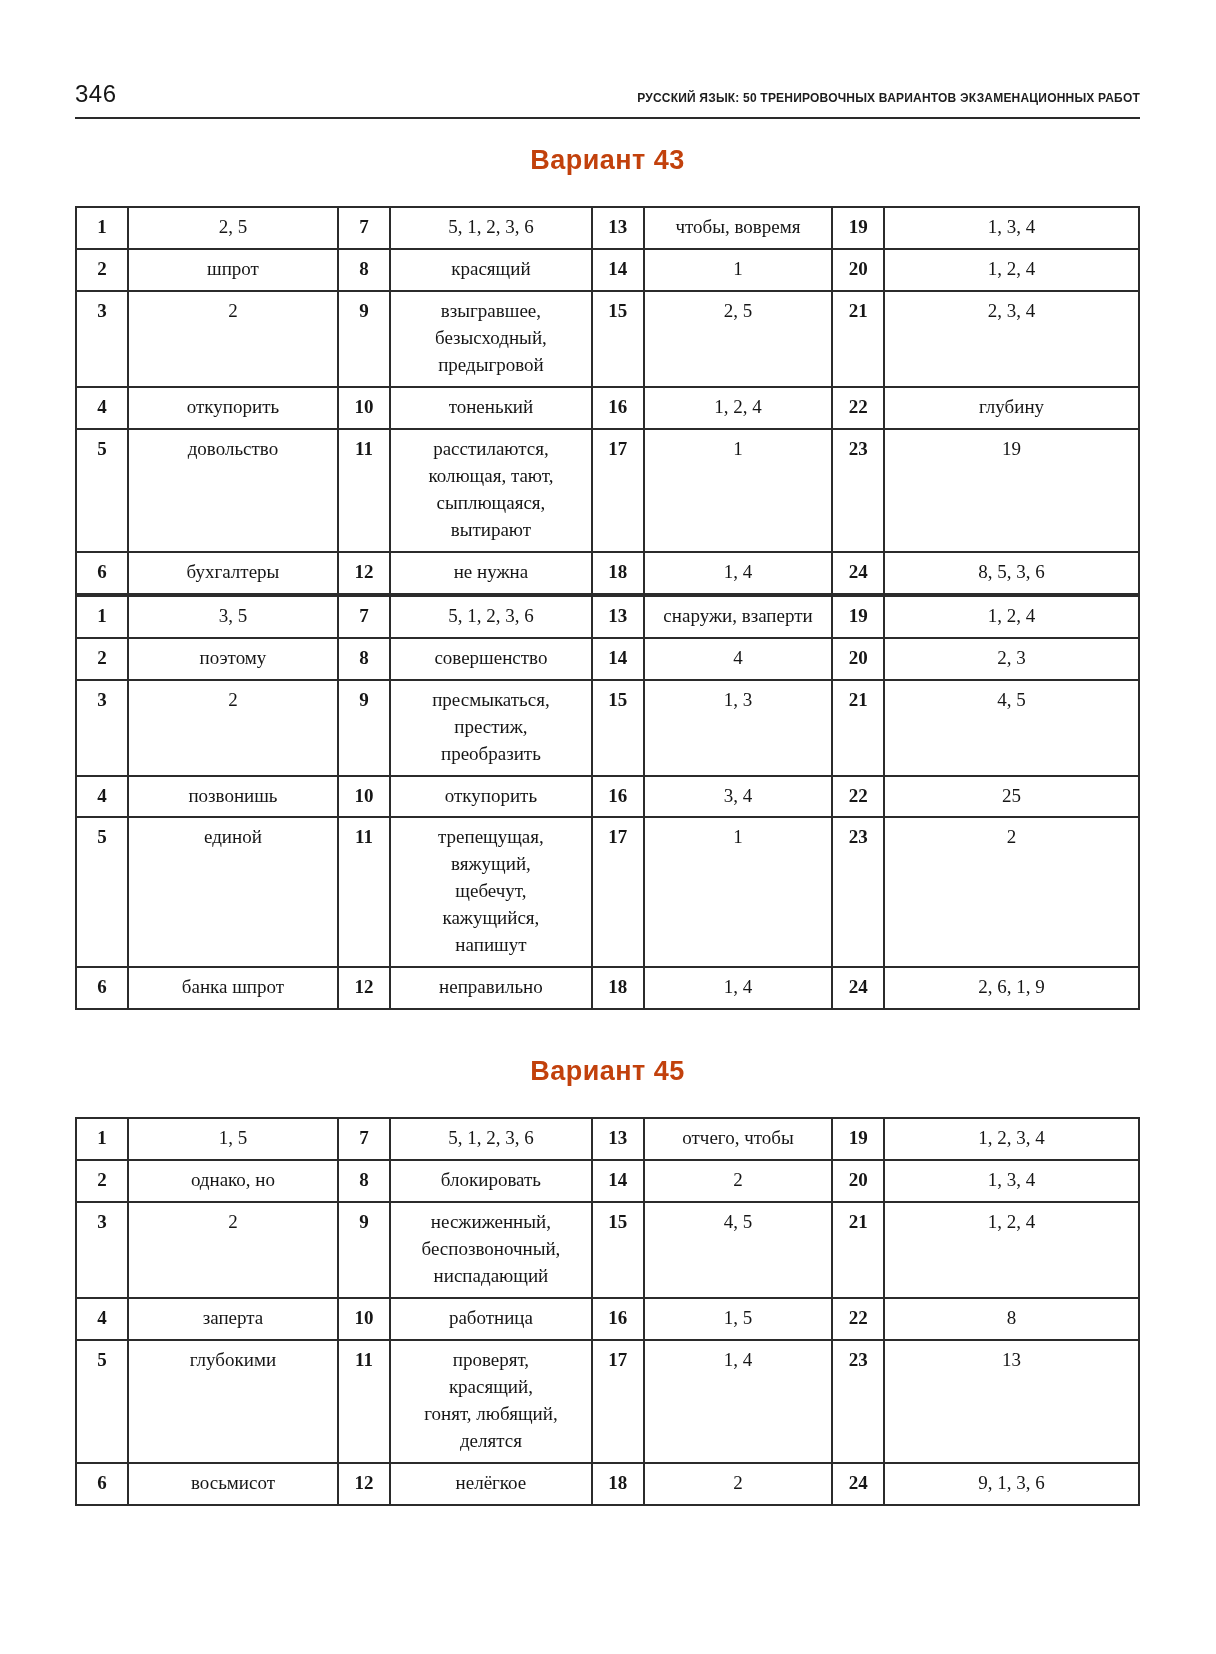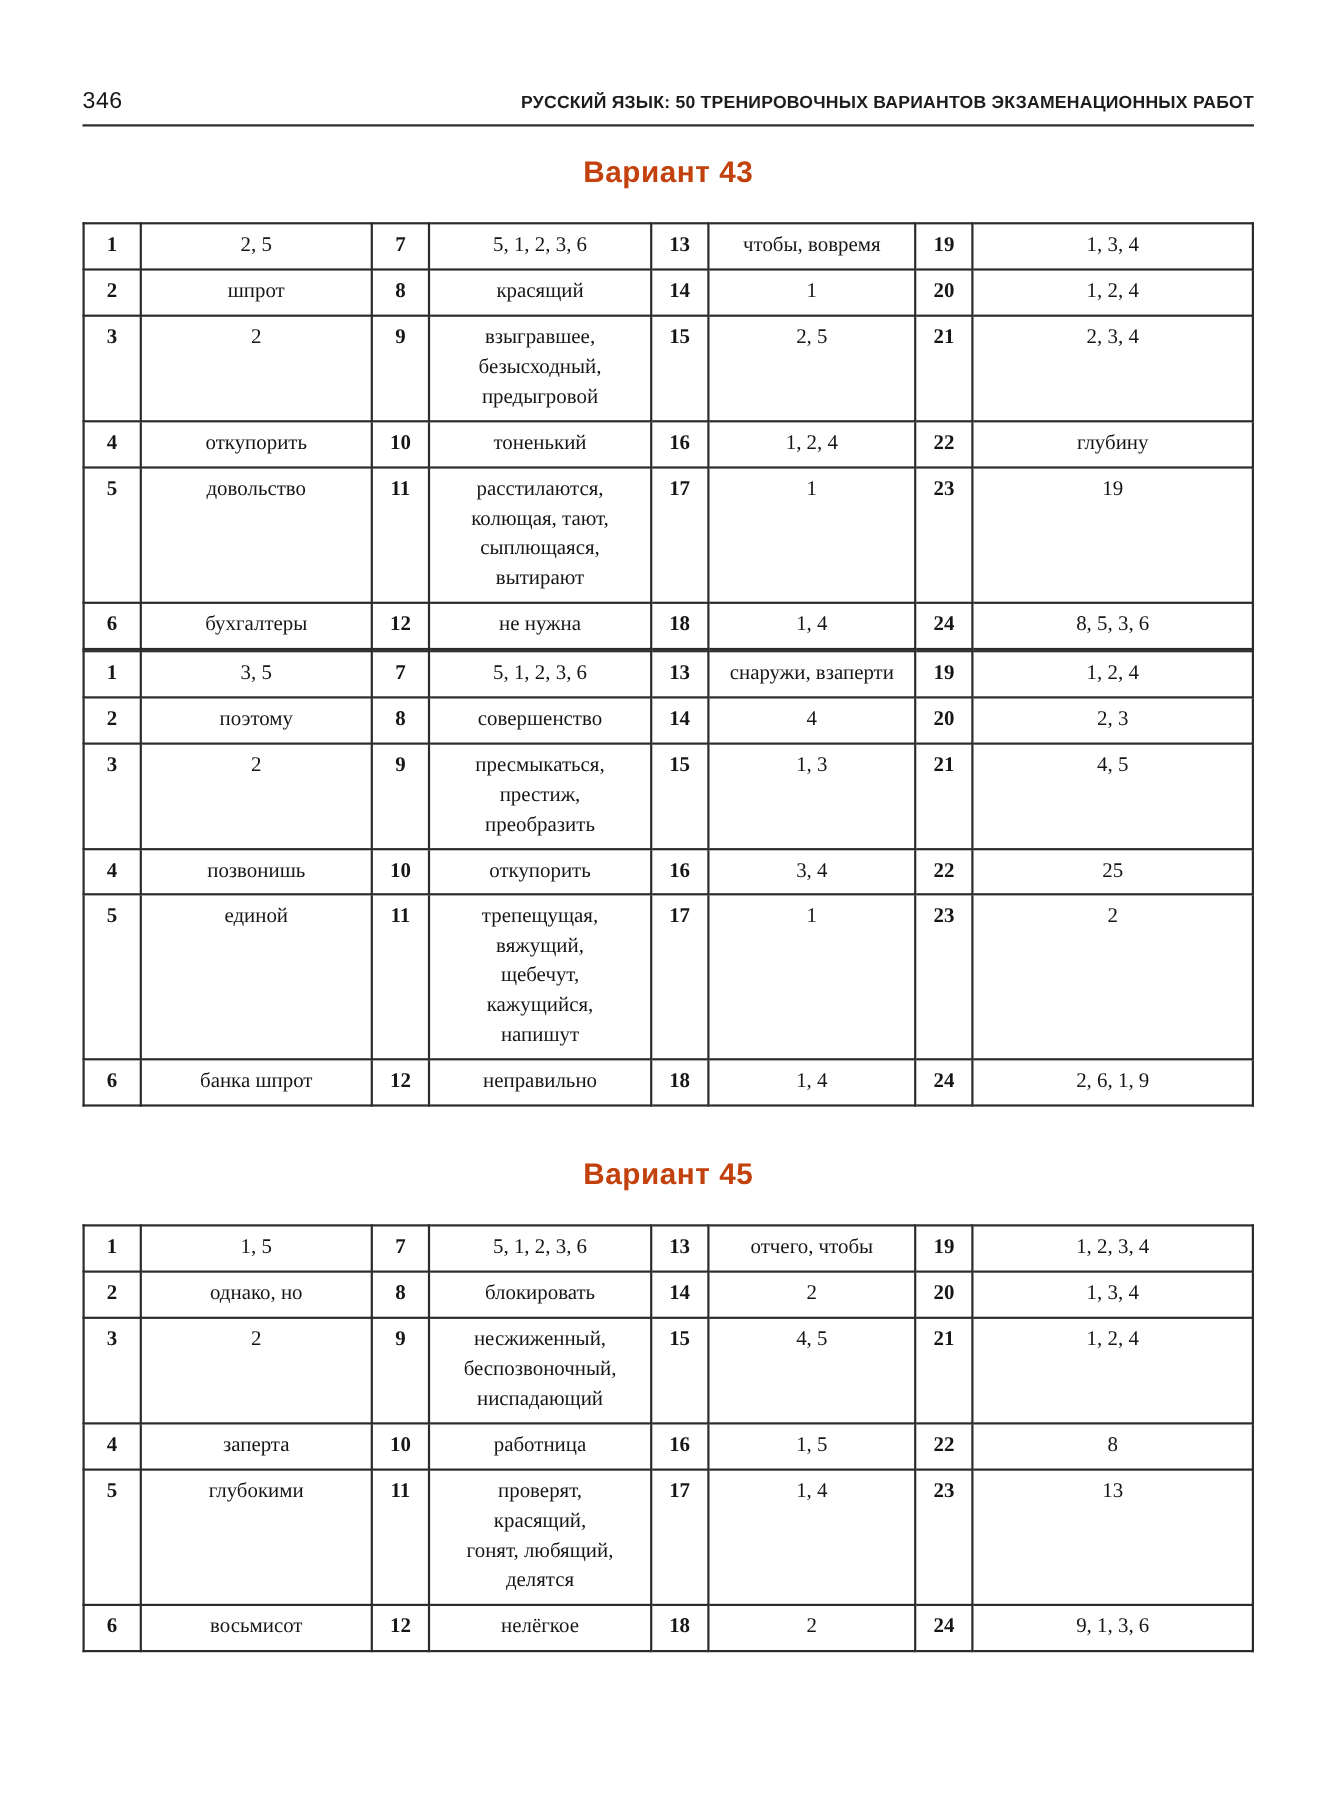--- a/index.html
+++ b/index.html
@@ -7,22 +7,22 @@
     width:1216px; min-height:1654px;
     font-family:"Liberation Serif", serif;
     color:#161616;
   }
   .page { padding:80px 76px 60px 75px; box-sizing:border-box; }
 
   .page-header {
     display:flex; justify-content:space-between; align-items:baseline;
     font-family:"Liberation Sans", sans-serif;
   }
-  .page-number { font-size:21px; font-weight:500; letter-spacing:0.5px; }
-  .page-header-title { font-size:16px; font-weight:700; letter-spacing:0.2px; color:#1d1d1d; }
+  .page-number { font-size:24px; font-weight:500; letter-spacing:0.5px; }
+  .page-header-title { font-size:12px; font-weight:700; letter-spacing:0.2px; color:#1d1d1d; }
   .header-rule { border-bottom:2px solid #2a2a2a; margin-top:9px; }
 
   .variant-title {
     font-family:"Liberation Sans", sans-serif;
     font-size:27px; font-weight:700; text-align:center;
     letter-spacing:0.5px; margin:46px 0 30px; color:#c2410c;
   }
   section.variant:first-of-type .variant-title { margin-top:26px; }
 
   table.answers {

